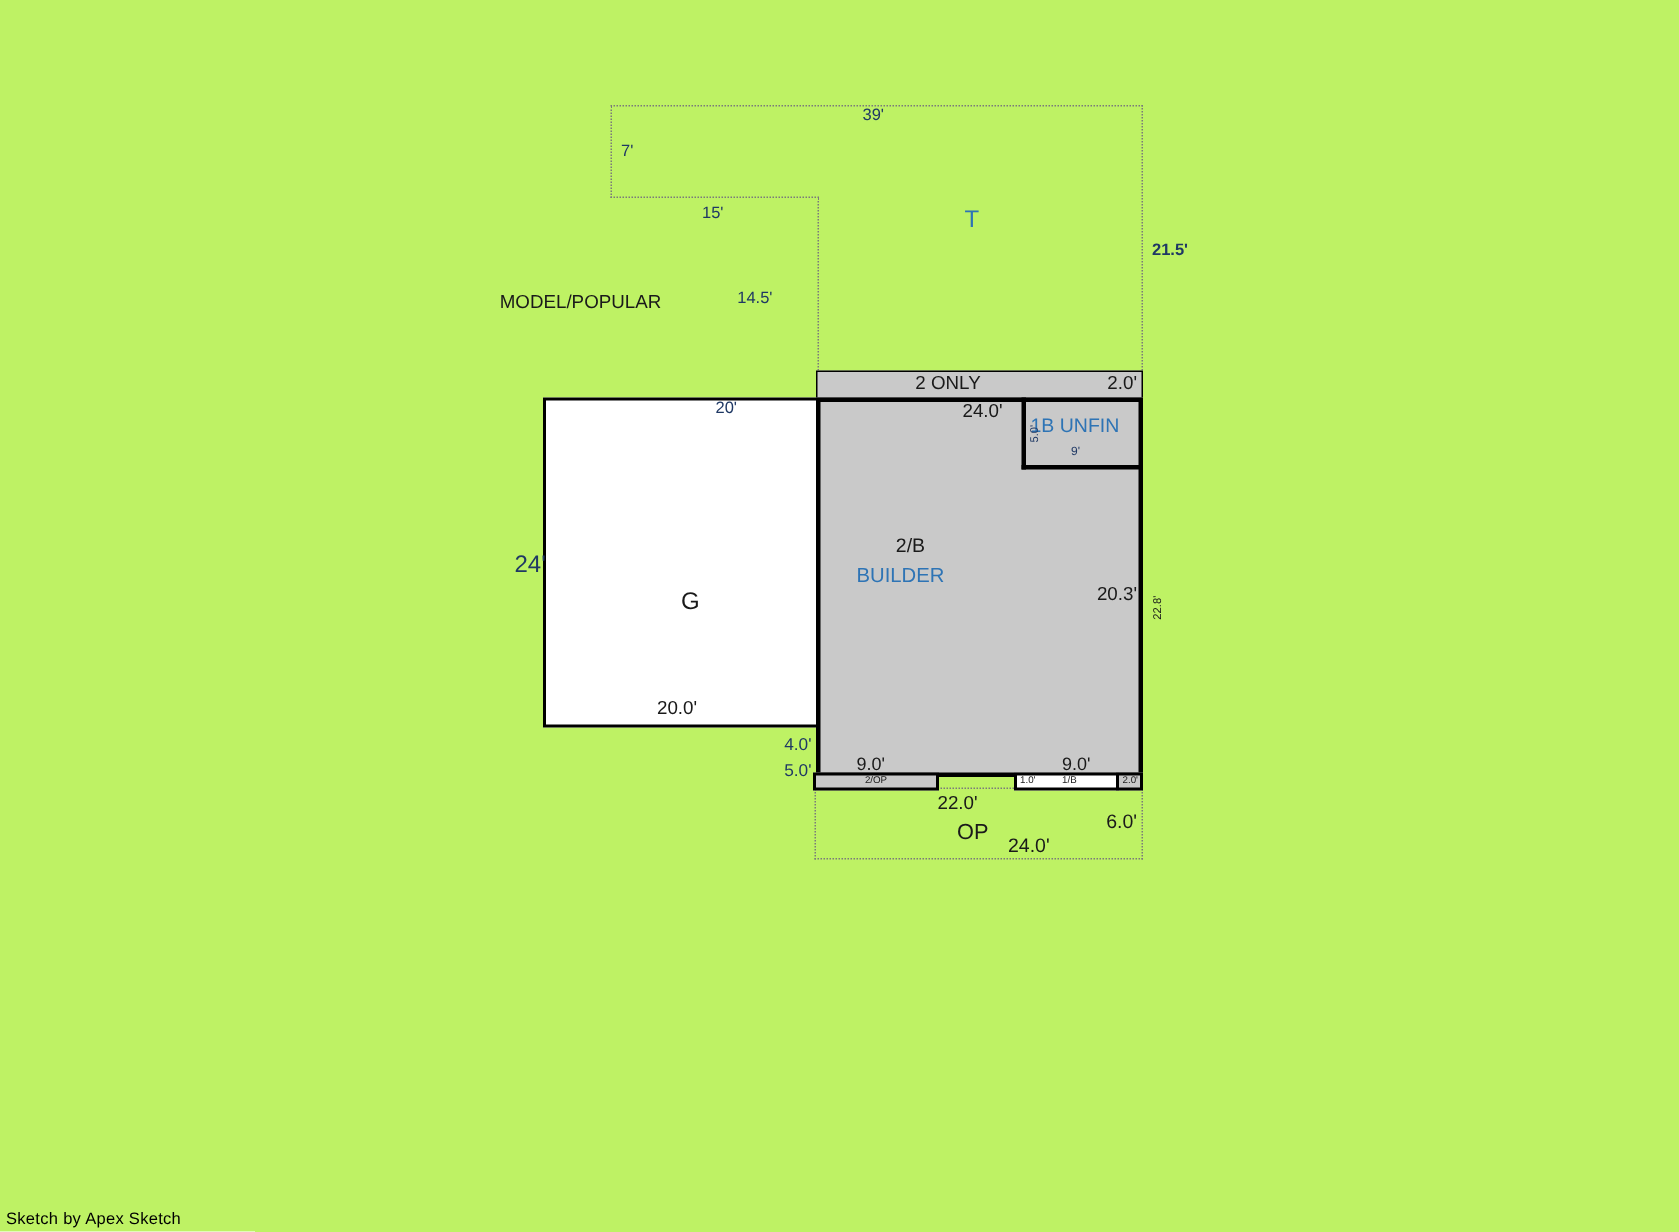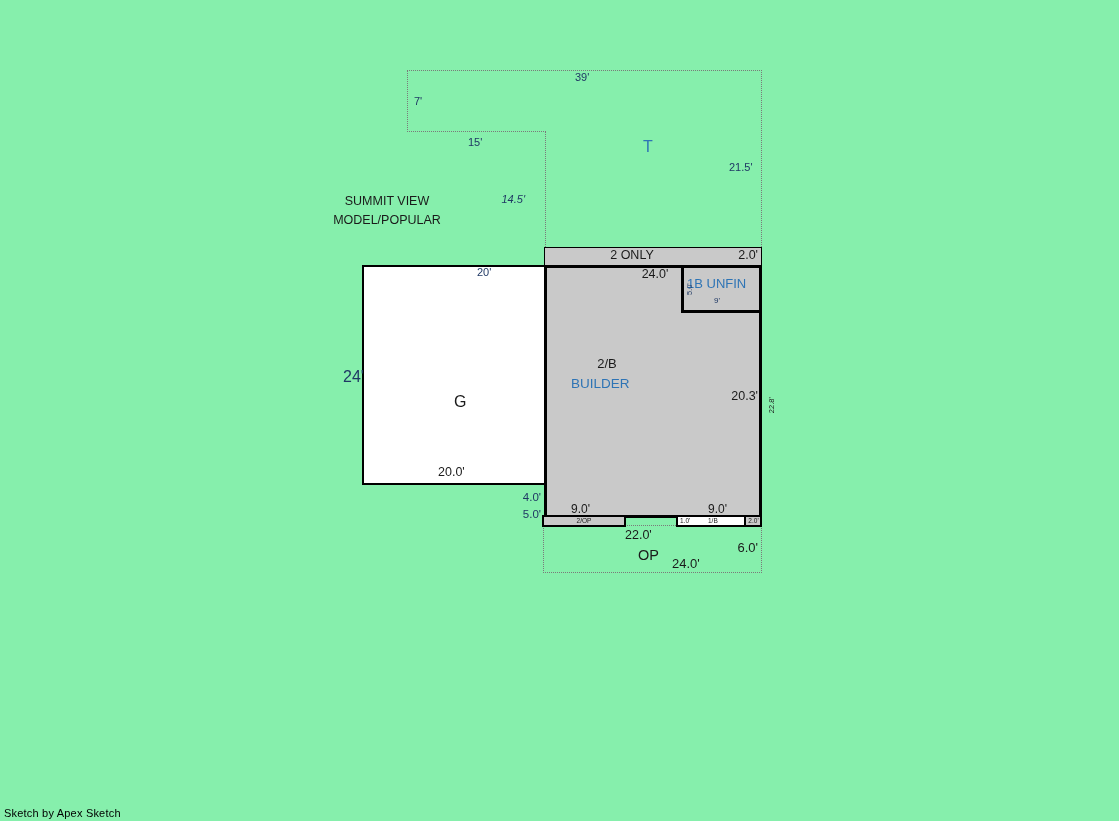--- a/index.html
+++ b/index.html
@@ -1,17 +1,17 @@
 <!DOCTYPE html>
 <html><head>
 <meta charset="utf-8">
 <style>
   html,body{margin:0;padding:0;background:#fff;}
   #canvas{
-    position:relative;width:1119px;height:821px;background:#86efac;overflow:hidden;
+    position:relative;width:1119px;height:821px;background:#bef264;overflow:hidden;
     font-family:"Liberation Sans",sans-serif;color:#1a1a1a;
   }
   .shape{position:absolute;box-sizing:border-box;}
   .lbl{position:absolute;white-space:nowrap;line-height:1.1;}
   .navy{color:#1f3864;}
   .blue{color:#2e74b5;}
   .ink{color:#1a1a1a;}
 
   
   .dot{border:0;border-top:1px dotted #7a7a7a;}
@@ -31,22 +31,22 @@
   #strip-1b{left:676px;top:515px;width:70px;height:12px;border:2px solid #000;background:#ffffff;z-index:4;}
   #strip-2-0{left:744px;top:515px;width:18px;height:12px;border:2px solid #000;background:#c9c9c9;z-index:4;}
   #op-dotted{left:543px;top:525px;width:219px;height:48px;border:1px dotted #7a7a7a;z-index:1;}
 
   
   .lbl{z-index:6;}
   #lbl-39{left:575px;top:71px;font-size:11px;}
   #lbl-7{left:414px;top:95px;font-size:11px;}
   #lbl-15{left:468px;top:136px;font-size:11px;}
   #lbl-t{left:643px;top:138px;font-size:16px;}
-  #lbl-21-5{left:729px;top:161px;font-size:11px;}
-  #lbl-14-5{left:492px;top:193px;width:33px;text-align:right;font-size:11px;font-style:italic;}
+  #lbl-21-5{left:768px;top:161px;font-size:11px;font-weight:bold;}
+  #lbl-14-5{left:482px;top:193px;width:33px;text-align:right;font-size:11px;}
 
   #annotation{left:287px;top:192px;width:200px;text-align:center;font-size:12.5px;color:#1a1a1a;line-height:19px;}
 
   #lbl-2only{left:544px;top:249px;width:176px;text-align:center;font-size:12.5px;}
   #lbl-2-0-strip{left:712px;top:249px;width:46px;text-align:right;font-size:12.5px;}
   #lbl-24-0-top{left:630px;top:268px;width:50px;text-align:center;font-size:12.5px;}
   #lbl-2b-unfin{left:687px;top:277px;font-size:13px;font-weight:400;}
   #lbl-5-0-vert{left:678px;top:285px;width:24px;text-align:center;font-size:7.5px;transform:rotate(-90deg);}
   #lbl-9ft{left:714px;top:297px;font-size:8px;}
 
@@ -99,21 +99,20 @@
   <div class="shape" id="strip-2-0"></div>
 
   <div class="lbl navy" id="lbl-39">39'</div>
   <div class="lbl navy" id="lbl-7">7'</div>
   <div class="lbl navy" id="lbl-15">15'</div>
   <div class="lbl blue" id="lbl-t">T</div>
   <div class="lbl navy" id="lbl-21-5">21.5'</div>
   <div class="lbl navy" id="lbl-14-5">14.5'</div>
 
   <div class="lbl" id="annotation">
-    <div>SUMMIT VIEW</div>
     <div>MODEL/POPULAR</div>
   </div>
 
   <div class="lbl ink" id="lbl-2only">2 ONLY</div>
   <div class="lbl ink" id="lbl-2-0-strip">2.0'</div>
   <div class="lbl ink" id="lbl-24-0-top">24.0'</div>
   <div class="lbl blue" id="lbl-2b-unfin">1B UNFIN</div>
   <div class="lbl navy" id="lbl-5-0-vert">5.0'</div>
   <div class="lbl navy" id="lbl-9ft">9'</div>
   <div class="lbl ink" id="lbl-2b">2/B</div>

